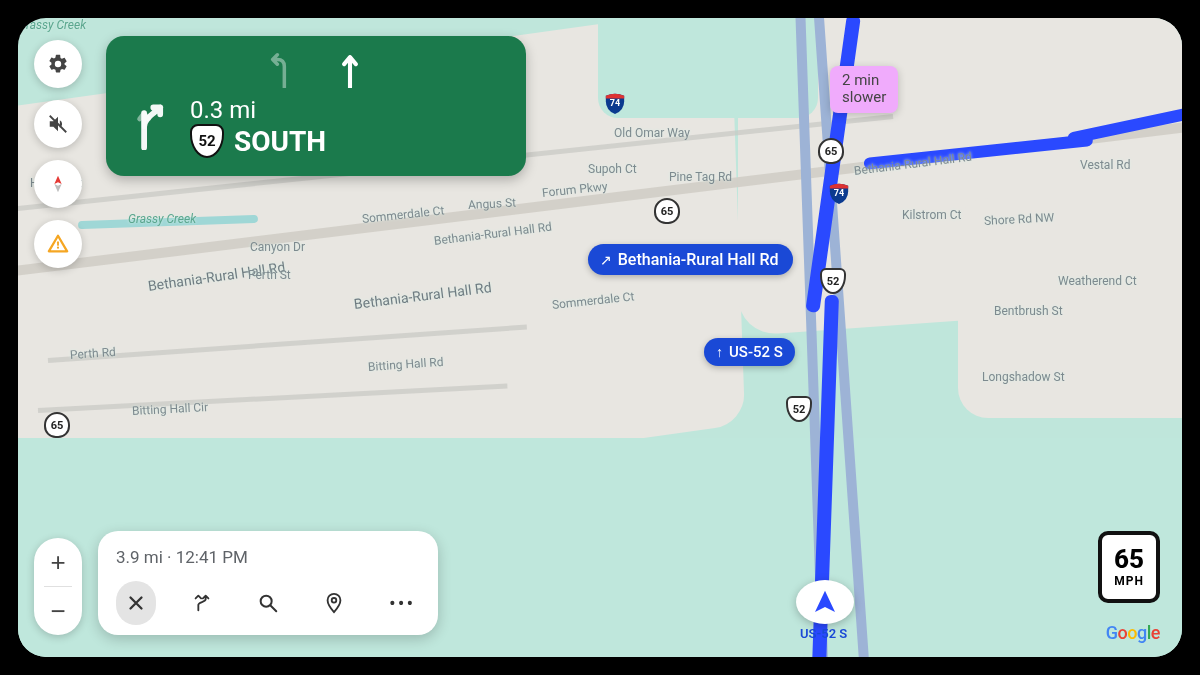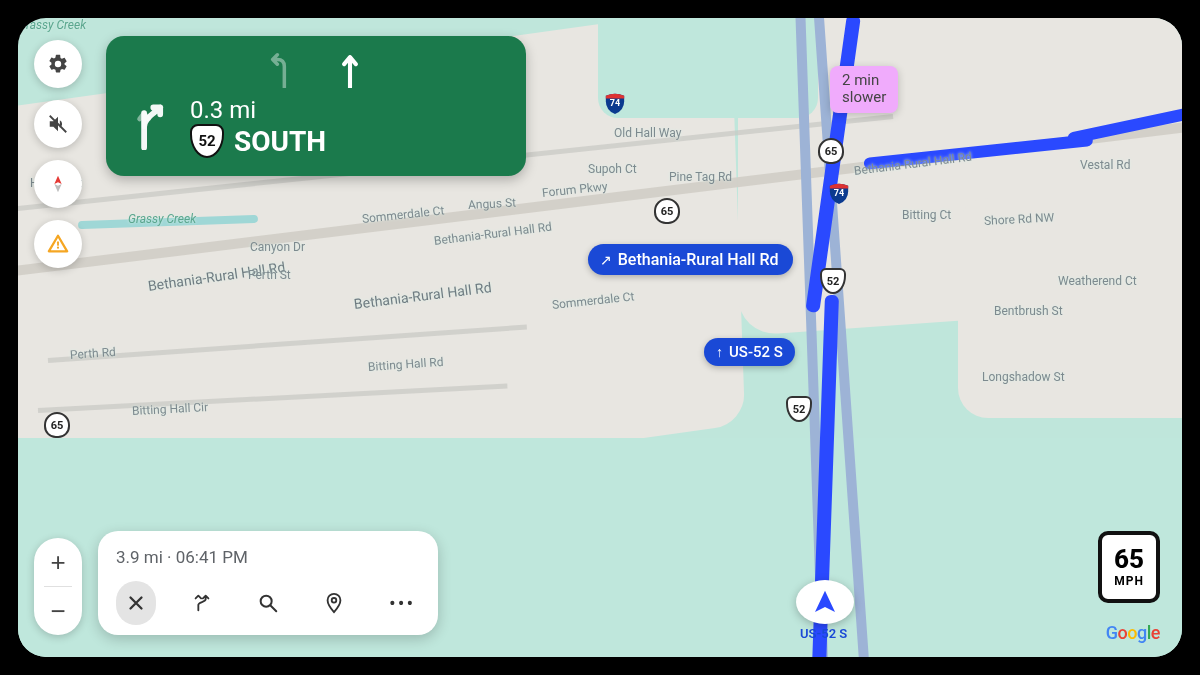--- a/index.html
+++ b/index.html
@@ -96,22 +96,22 @@
     <span class="map-text lg" style="left:336px; top:278px; transform:rotate(-7deg);">Bethania-Rural Hall Rd</span>
     <span class="map-text lg" style="left:130px; top:260px; transform:rotate(-8deg);">Bethania-Rural Hall Rd</span>
     <span class="map-text" style="left:416px; top:216px; transform:rotate(-7deg);">Bethania-Rural Hall Rd</span>
     <span class="map-text" style="left:836px; top:146px; transform:rotate(-7deg);">Bethania-Rural Hall Rd</span>
     <span class="map-text" style="left:344px; top:194px; transform:rotate(-6deg);">Sommerdale Ct</span>
     <span class="map-text" style="left:534px; top:280px; transform:rotate(-6deg);">Sommerdale Ct</span>
     <span class="map-text" style="left:524px; top:168px; transform:rotate(-6deg);">Forum Pkwy</span>
     <span class="map-text" style="left:450px; top:180px; transform:rotate(-3deg);">Angus St</span>
     <span class="map-text" style="left:570px; top:144px;">Supoh Ct</span>
     <span class="map-text" style="left:630px; top:152px;margin-left:21px;">Pine Tag Rd</span>
-    <span class="map-text" style="left:596px; top:108px;">Old Hall Way</span>
-    <span class="map-text" style="left:884px; top:190px;">Bitting Ct</span>
+    <span class="map-text" style="left:596px; top:108px;">Old Omar Way</span>
+    <span class="map-text" style="left:884px; top:190px;">Kilstrom Ct</span>
     <span class="map-text" style="left:966px; top:196px; transform:rotate(-3deg);">Shore Rd NW</span>
     <span class="map-text" style="left:1062px; top:140px;">Vestal Rd</span>
     <span class="map-text" style="left:1004px; top:256px;margin-left:36px;">Weatherend Ct</span>
     <span class="map-text" style="left:976px; top:286px;">Bentbrush St</span>
     <span class="map-text" style="left:964px; top:352px;">Longshadow St</span>
     <span class="map-text" style="left:52px; top:330px; transform:rotate(-4deg);">Perth Rd</span>
     <span class="map-text" style="left:350px; top:342px; transform:rotate(-4deg);">Bitting Hall Rd</span>
     <span class="map-text" style="left:114px; top:386px; transform:rotate(-3deg);">Bitting Hall Cir</span>
     <span class="map-text" style="left:232px; top:222px;">Canyon Dr</span>
     <span class="map-text" style="left:230px; top:250px;">Perth St</span>
@@ -225,21 +225,21 @@
     </div>
 
     <div class="zoom">
       <button>+</button>
       <div class="sep"></div>
       <button>−</button>
     </div>
 
     <div class="eta-card">
       <div class="eta-sub">
-        <span>3.9 mi</span><span> · </span><span>06:41 PM</span>
+        <span>3.9 mi</span><span> · </span><span>12:41 PM</span>
       </div>
       <div class="eta-actions">
         <div class="act active">
           <svg viewBox="0 0 24 24">
               <path d="M6 6l12 12M18 6L6 18" stroke="#333" stroke-width="2.5" stroke-linecap="round"></path>
             </svg>
         </div>
         <div class="act">
           <svg viewBox="0 0 24 24">
               <path d="M8 20v-6c0-3 8-3 8-6V4M8 4l-3 3M8 4l3 3M16 4l3 3M16 4l-3 3" stroke="#333" stroke-width="2" fill="none" stroke-linecap="round" stroke-linejoin="round"></path>

